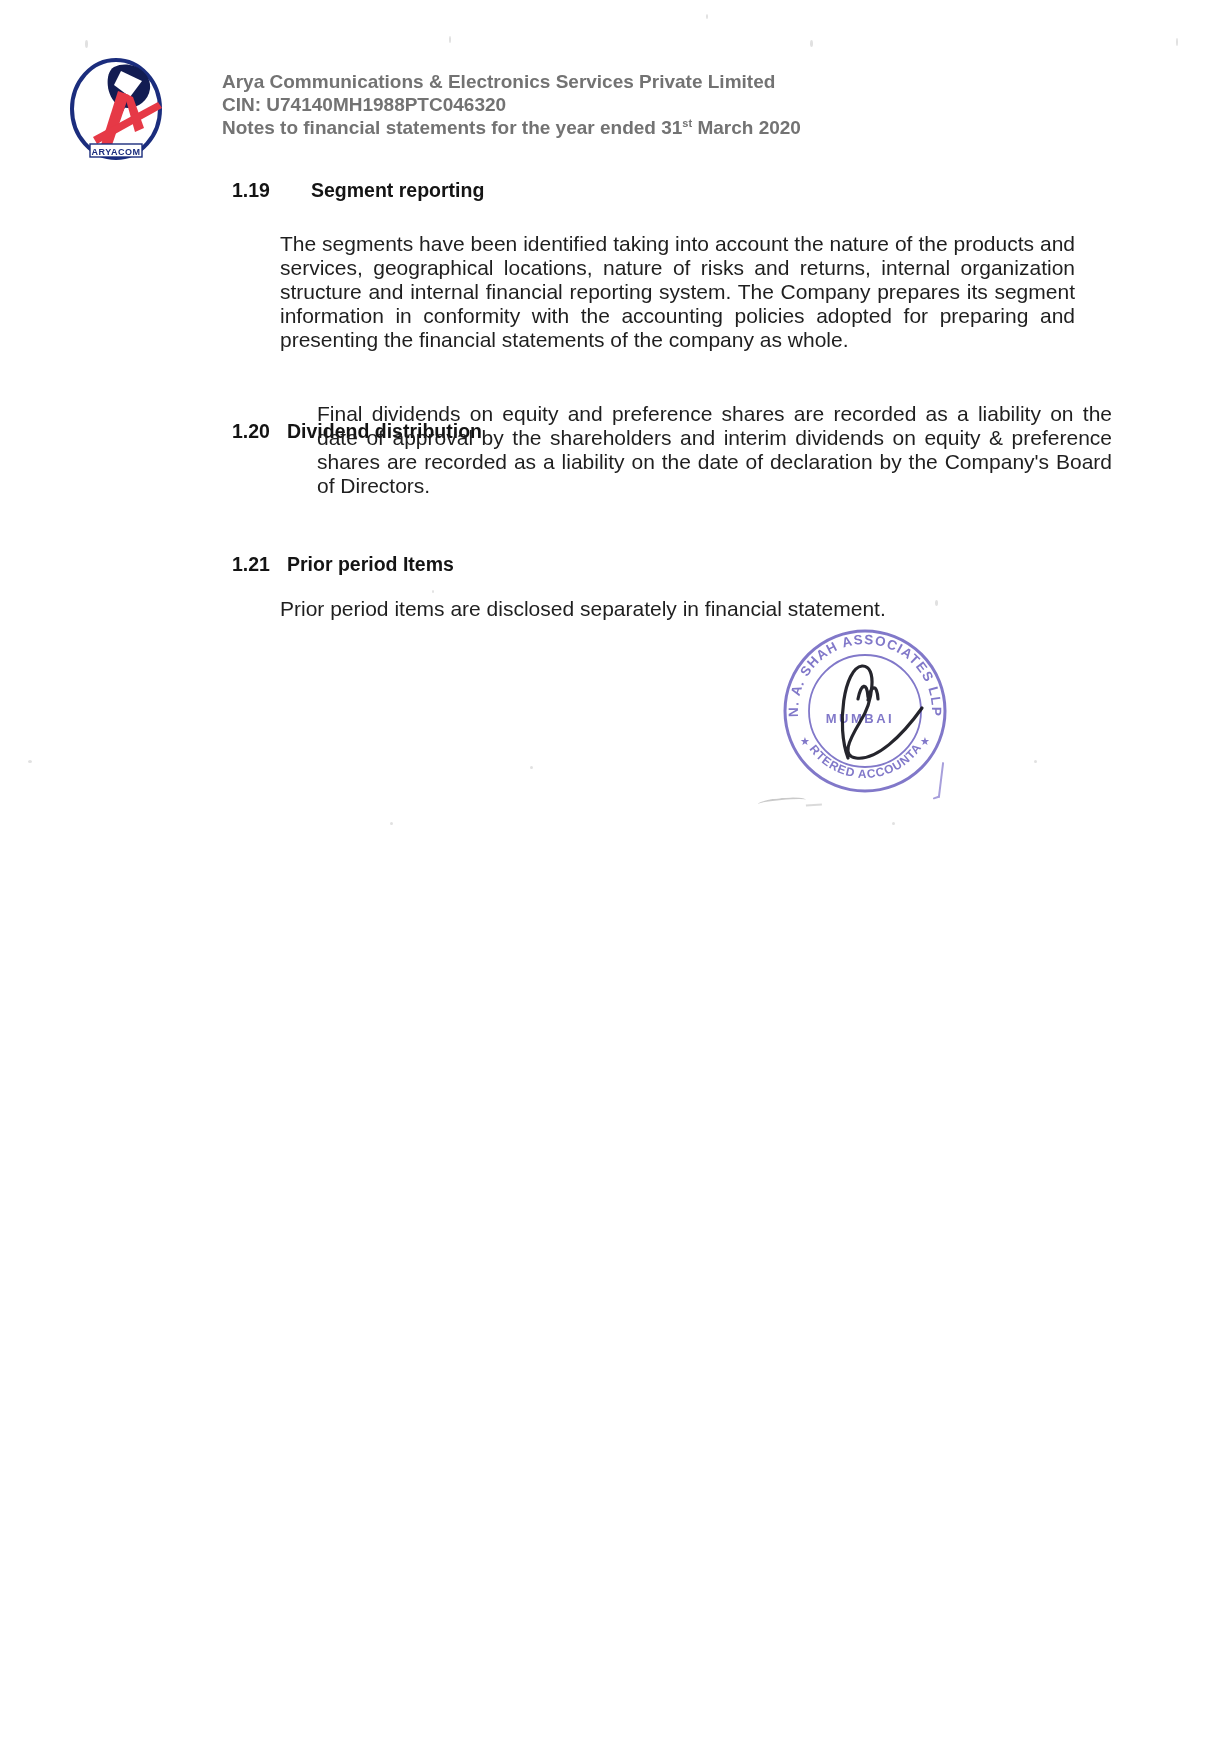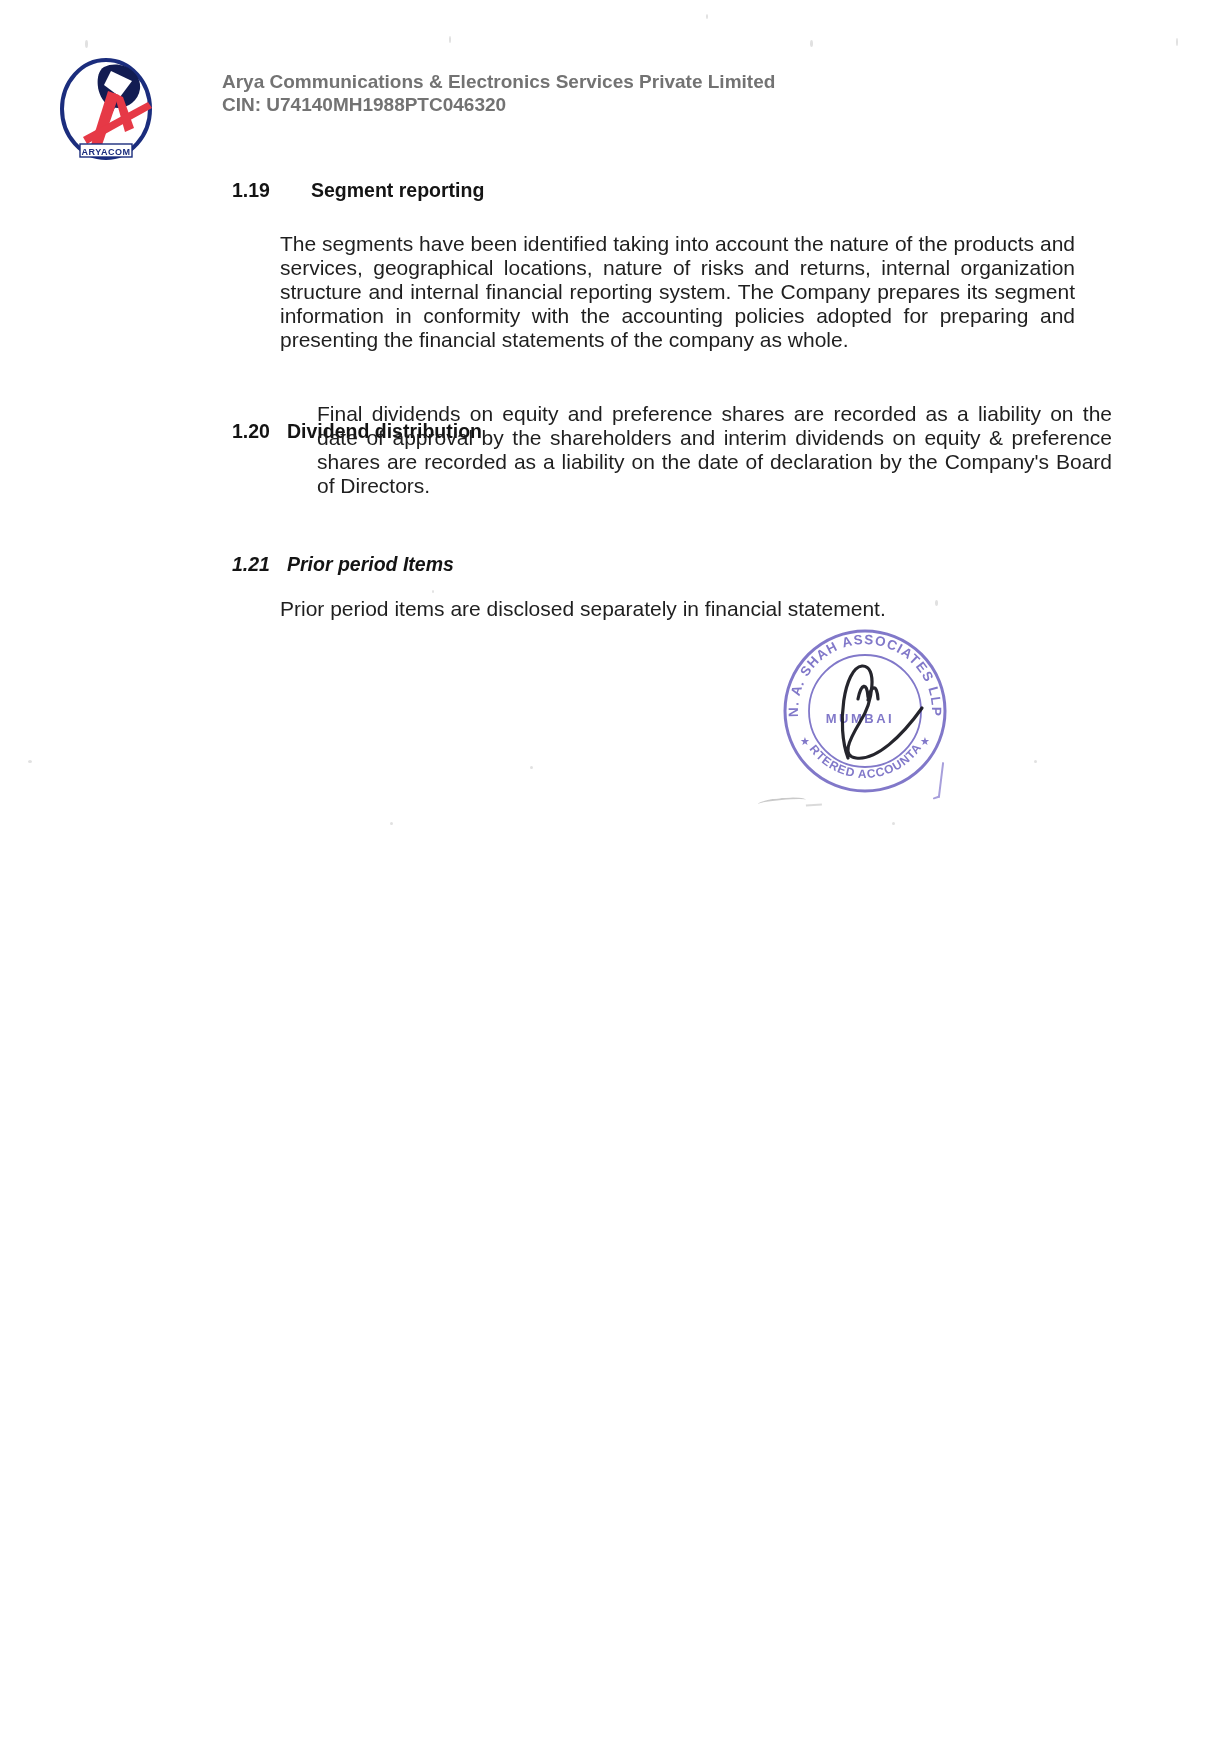--- a/index.html
+++ b/index.html
@@ -5,42 +5,42 @@
   html,body{margin:0;padding:0;background:#ffffff;}
   .page{
     position:relative;
     width:1232px;height:1744px;
     background:#ffffff;
     font-family:"Liberation Sans", sans-serif;
     color:#1c1c1c;
     overflow:hidden;
   }
   
-  .logo{position:absolute;left:58px;top:56px;width:96px;height:106px;}
+  .logo{position:absolute;left:68px;top:56px;width:96px;height:106px;}
   .header-text{
     position:absolute;left:222px;top:70px;width:760px;
     font-weight:bold;font-size:19px;line-height:23px;color:#737373;
   }
   .header-text .line{white-space:nowrap;}
   .header-text sup{font-size:11px;vertical-align:super;line-height:0;}
   
   .sec-head{
     position:absolute;left:232px;display:flex;
     font-weight:bold;font-size:19.5px;color:#141414;white-space:nowrap;
   }
   .sec-num{width:55px;flex:0 0 55px;}
   .para{
     position:absolute;left:280px;width:795px;
     font-size:21px;line-height:24px;text-align:justify;color:#1f1f1f;
   }
   #p119{top:232px;}
   #h119{top:179px;gap:24px;}
   #h120{top:391px;margin-top:29px;}
   #p120{top:402px;margin-left:37px;}
-  #h121{top:553px;font-style:italic;}
+  #h121{top:553px;}
   #p121{top:597px;text-align:left;}
   
   .stamp{position:absolute;left:760px;top:606px;width:210px;height:210px;}
   
   .speck{position:absolute;background:#c9c9c9;border-radius:50%;opacity:.55;}
   .scratch-gray{
     position:absolute;left:758px;top:798px;width:48px;height:6px;
     border-top:2px solid #b5b5b5;border-radius:60%;
     transform:rotate(-5deg);opacity:.7;
   }
@@ -75,20 +75,21 @@
       <polygon points="25,81 90,46 94,52 29,88" fill="#e63946"></polygon>
 
       <rect x="22" y="88" width="52" height="13" fill="#ffffff" stroke="#1b2d7d" stroke-width="1.4"></rect>
       <text x="48" y="98.5" text-anchor="middle" font-family="Liberation Sans, sans-serif" font-size="9" font-weight="bold" fill="#1b2d7d" letter-spacing="0.5">ARYACOM</text>
     </svg>
   </div>
 
   <div class="header-text">
     <div class="line">Arya Communications &amp; Electronics Services Private Limited</div>
     <div class="line">CIN: U74140MH1988PTC046320</div>
+    <div class="line"><span>Notes to financial statements for the year ended 31</span><sup>st</sup><span> March 2020</span></div>
   </div>
 
   <div class="sec-head" id="h119">
     <span class="sec-num">1.19</span>
     <span>Segment reporting</span>
   </div>
   <div class="para" id="p119">The segments have been identified taking into account the nature of the products and services, geographical locations, nature of risks and returns, internal organization structure and internal financial reporting system. The Company prepares its segment information in conformity with the accounting policies adopted for preparing and presenting the financial statements of the company as whole.</div>
 
   <div class="sec-head" id="h120">
     <span class="sec-num">1.20</span>

